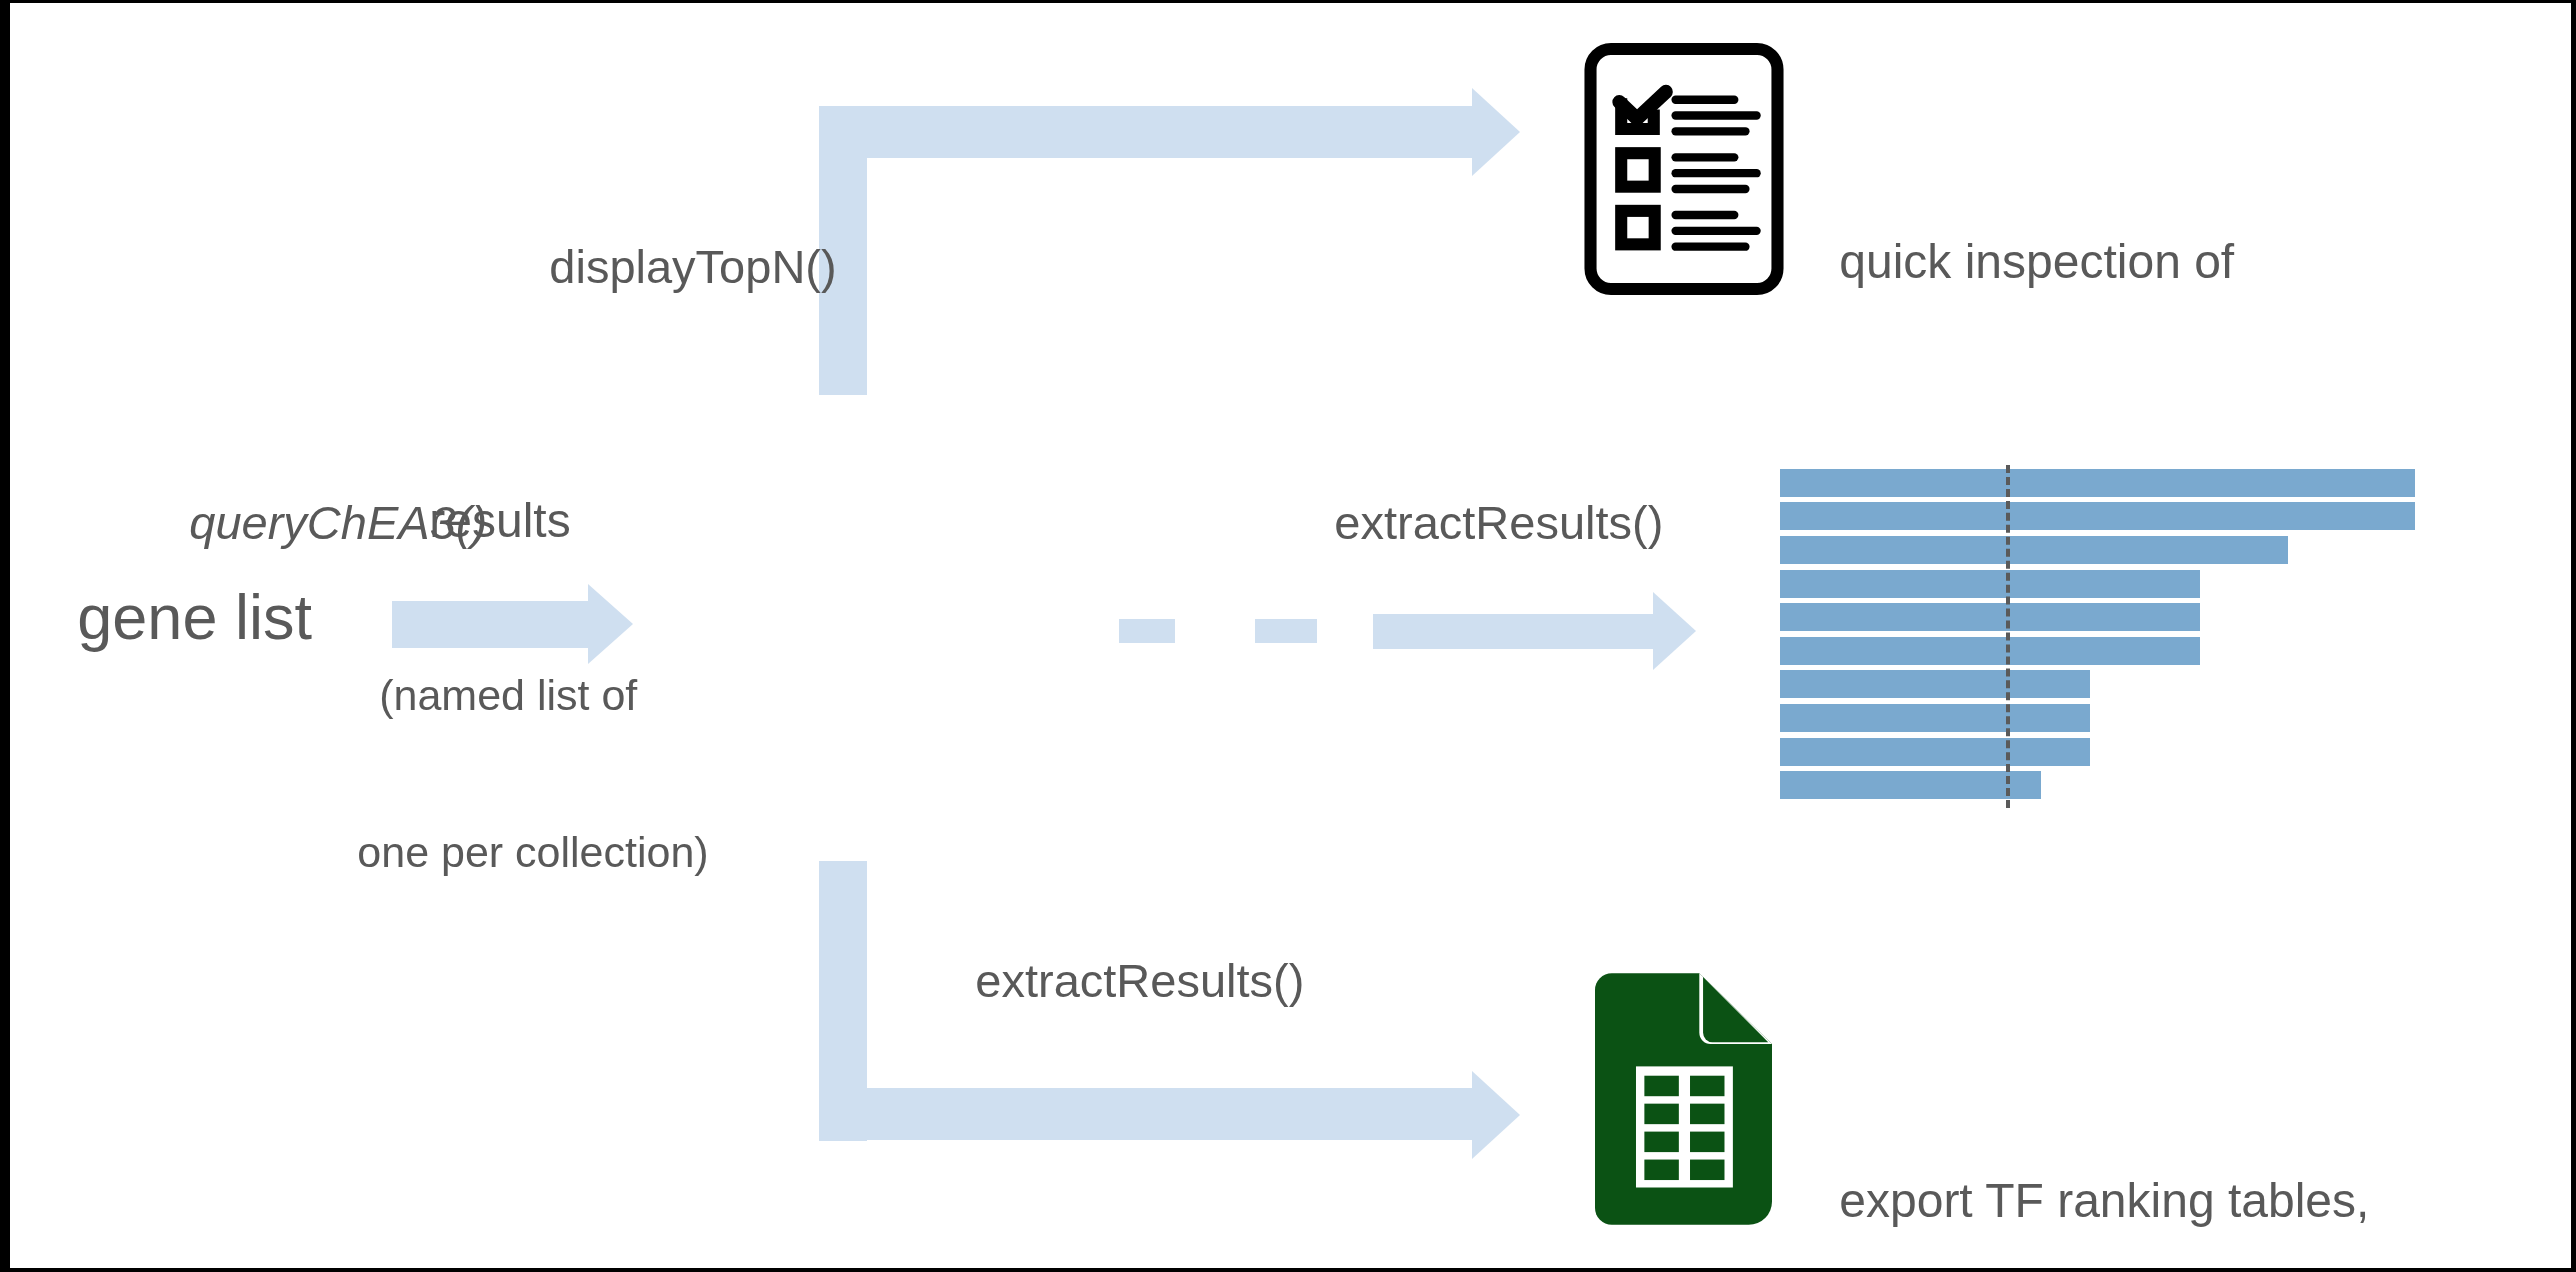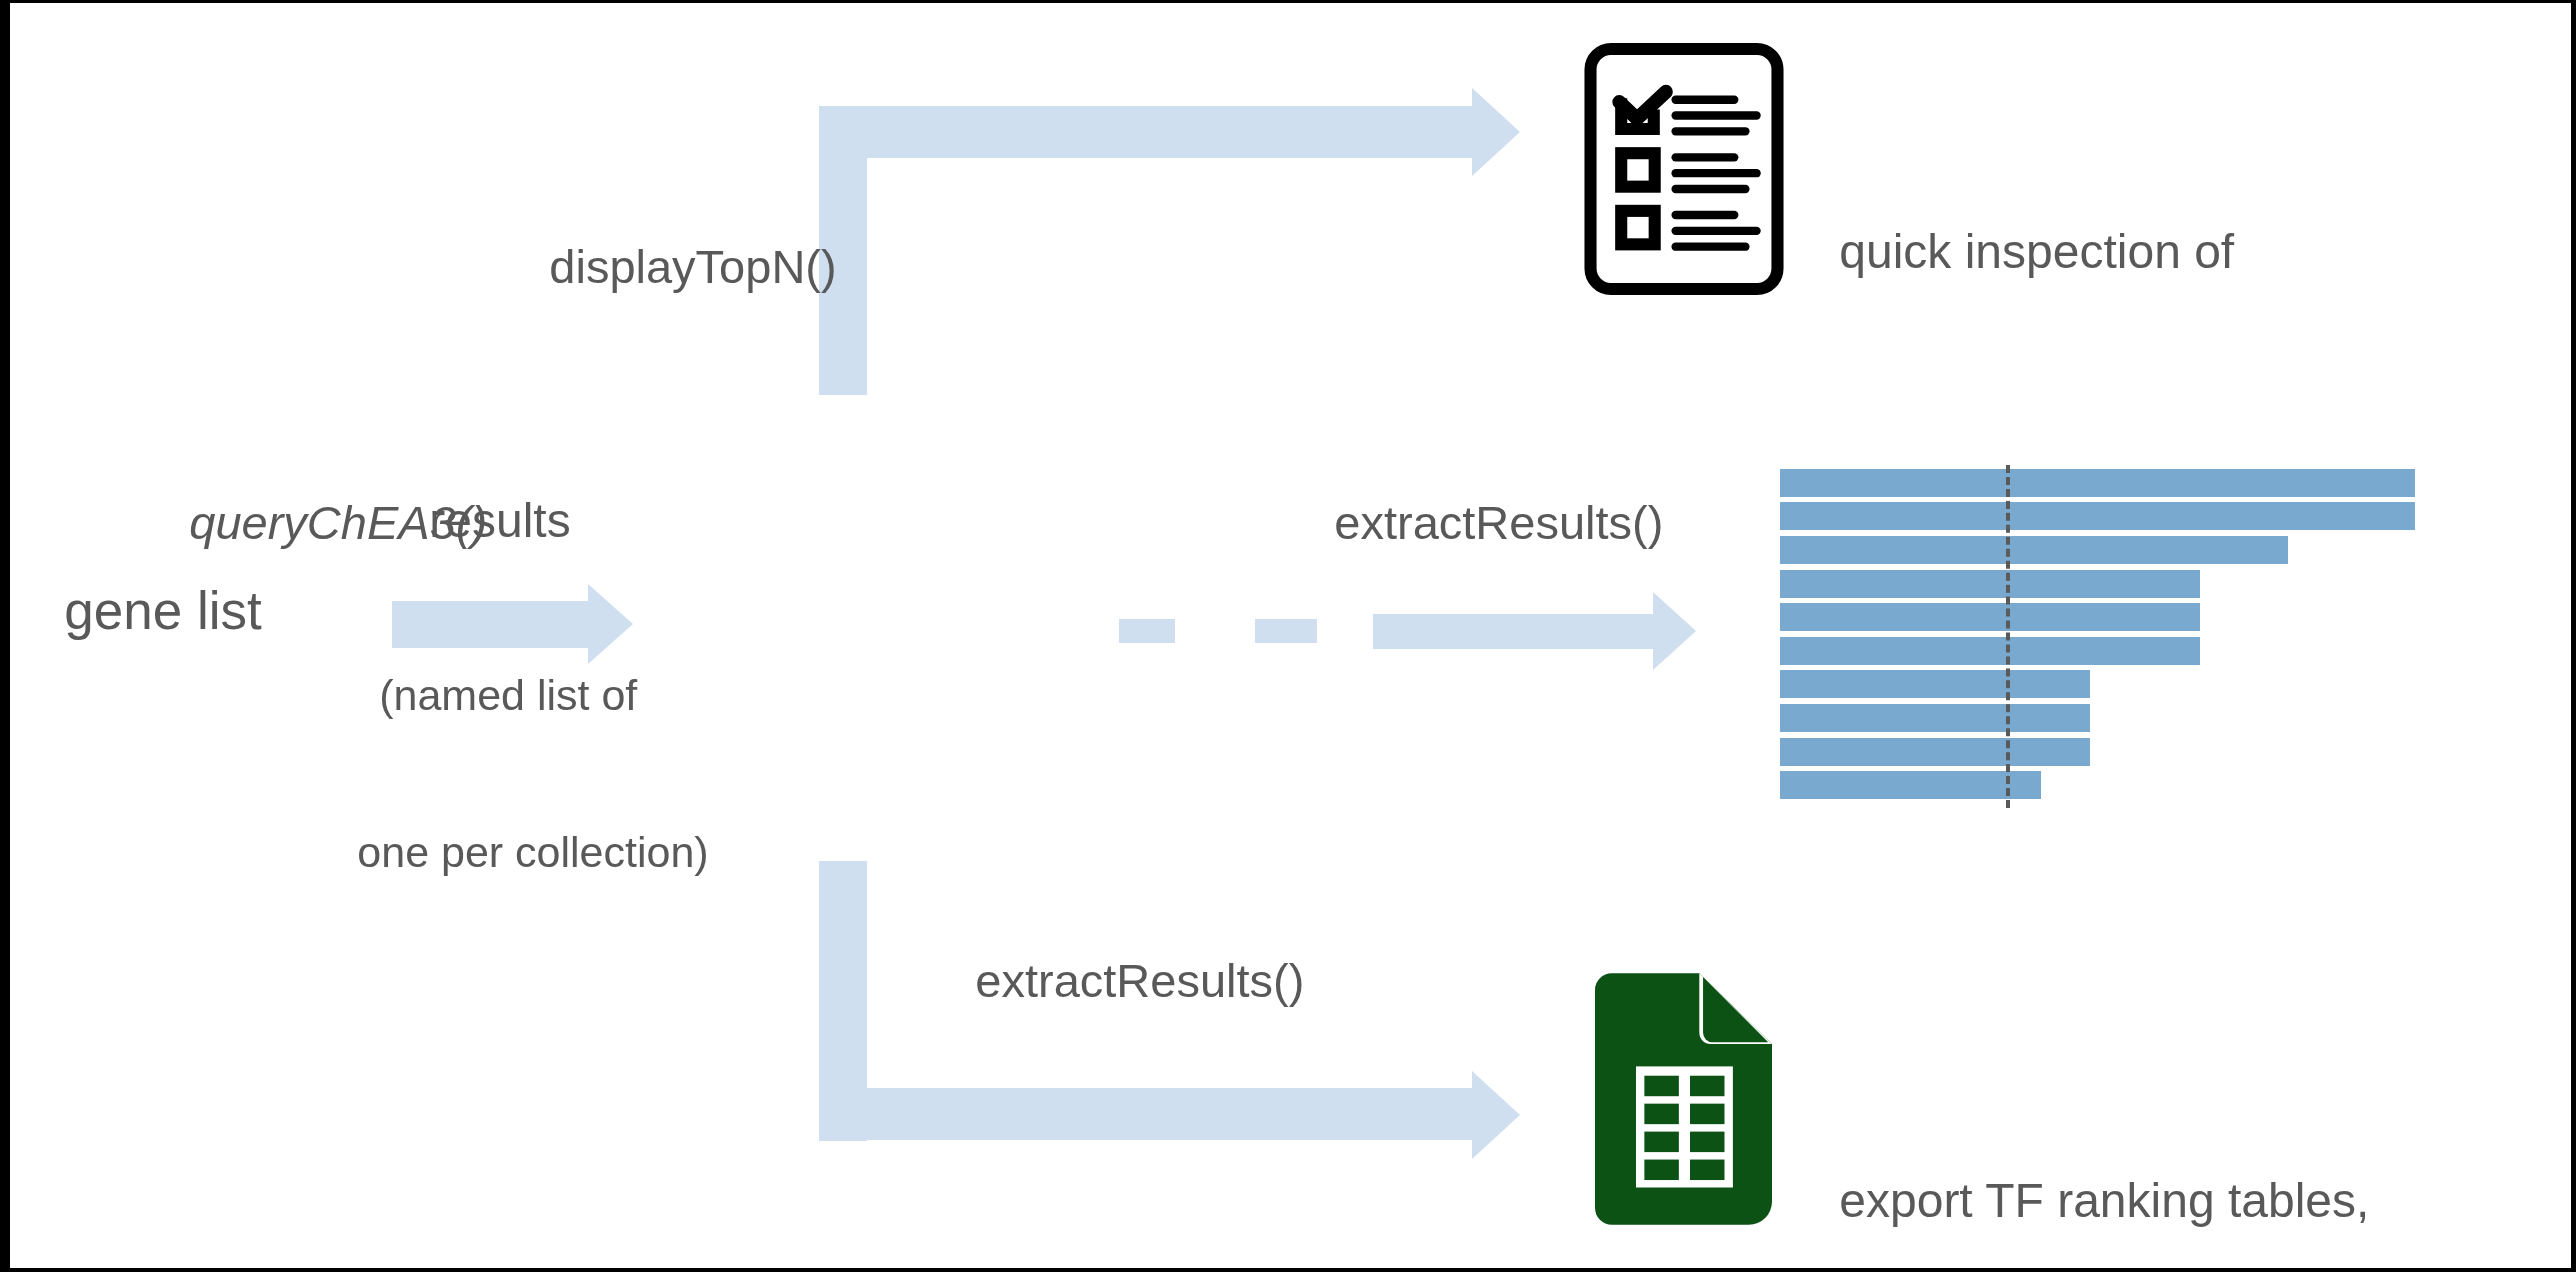--- a/index.html
+++ b/index.html
@@ -40,32 +40,32 @@
   }
 
   
   .txt {
     position: absolute;
     color: #595959;
     line-height: 1.22;
     white-space: pre;
   }
 
-  .gene-list   { left: 54px;  top: 576px; font-size: 53px; text-align: right; }
+  .gene-list   { left: 67px;  top: 576px; font-size: 63px; text-align: right; }
   .results-ttl { left: 419px; top: 489px; font-size: 48px; }
   .results-sub { left: 347px; top: 561px; font-size: 43px; text-align: right; width: 280px; }
 
   .fn-label { font-size: 47px; }
   .fn-query     { left: 179px;  top: 491px; font-style: italic; }
   .fn-display   { left: 539px;  top: 235px; }
   .fn-visualize { left: 1324px; top: 491px; }
   .fn-extract   { left: 965px; top: 949px; }
 
   .caption { font-size: 48px; line-height: 1.30; }
-  .cap-top    { left: 1829px; top: 93px; }
+  .cap-top    { left: 1829px; top: 103px; }
   .cap-bottom { left: 1829px; top: 1042px; }
 
   
   .arrow-body {
     position: absolute;
     background: #cfdff0;
   }
   .arrow-head {
     position: absolute;
     width: 0;

